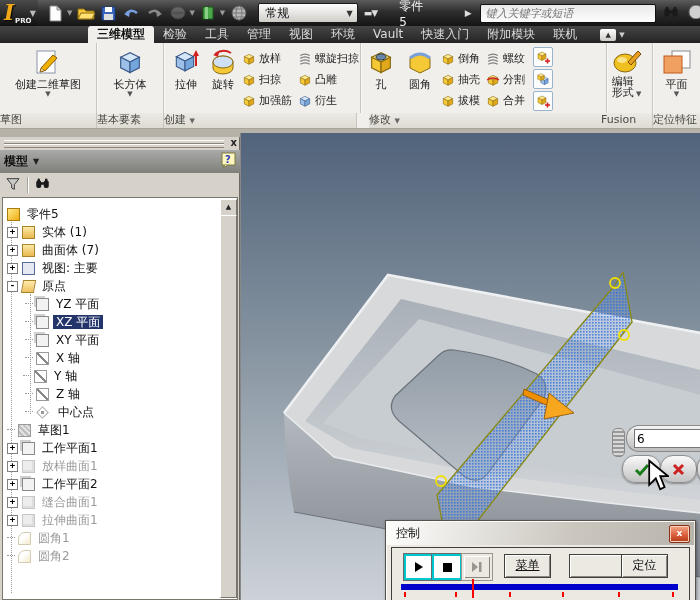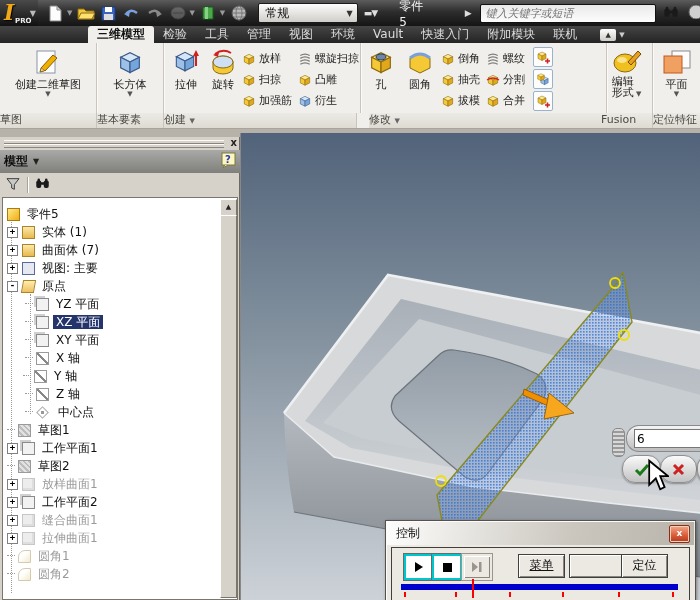--- a/index.html
+++ b/index.html
@@ -587,25 +587,20 @@
         <div class="trow" style="padding-left: 4px; align-items: center;">
           <span class="stub"></span>
           <span class="tico tico-sketch"></span>
           <span class="lbl">草图1</span>
         </div>
         <div class="trow" style="padding-left: 4px;">
           <span class="exp">+</span>
           <span class="tico tico-work-plane"></span>
           <span class="lbl">工作平面1</span>
         </div>
-        <div class="trow" style="padding-left: 4px;">
-          <span class="stub"></span>
-          <span class="tico tico-sketch"></span>
-          <span class="lbl">草图2</span>
-        </div>
         <div class="trow gray" style="padding-left: 4px;">
           <span class="exp">+</span>
           <span class="tico tico-loft-surface"></span>
           <span class="lbl">放样曲面1</span>
         </div>
         <div class="trow" style="padding-left: 4px;">
           <span class="exp">+</span>
           <span class="tico tico-work-plane"></span>
           <span class="lbl">工作平面2</span>
         </div>
@@ -652,21 +647,21 @@
       <svg width="9" height="9">
           <rect width="9" height="9" fill="#000"></rect>
         </svg>
     </div>
     <div class="mediabtn dis" style="left:70px;">
       <svg width="11" height="10">
           <polygon points="0,0 6,5 0,10" fill="#9a968e"></polygon>
           <rect x="7" y="0" width="2.5" height="10" fill="#9a968e"></rect>
         </svg>
     </div>
-    <div class="pushbtn" style="left:126px;text-decoration:underline;">菜单</div>
+    <div class="pushbtn" style="left:112px;text-decoration:underline;">菜单</div>
     <div class="pushbtn dis" style="left:177px;">多节</div>
     <div class="pushbtn" style="left:229px;">定位</div>
     <div class="tl-bar"></div>
     <div id="ticks">
         <div class="tl-tick" style="left: 12px; background: rgb(255, 0, 0);"></div>
         <div class="tl-tick" style="left: 63px; background: rgb(255, 0, 0);"></div>
         <div class="tl-tick" style="left: 117px; background: rgb(255, 0, 0);"></div>
         <div class="tl-tick" style="left: 170px; background: rgb(255, 0, 0);"></div>
         <div class="tl-tick" style="left: 226px; background: rgb(255, 0, 0);"></div>
         <div class="tl-tick" style="left: 280px; background: rgb(255, 0, 0);"></div>

